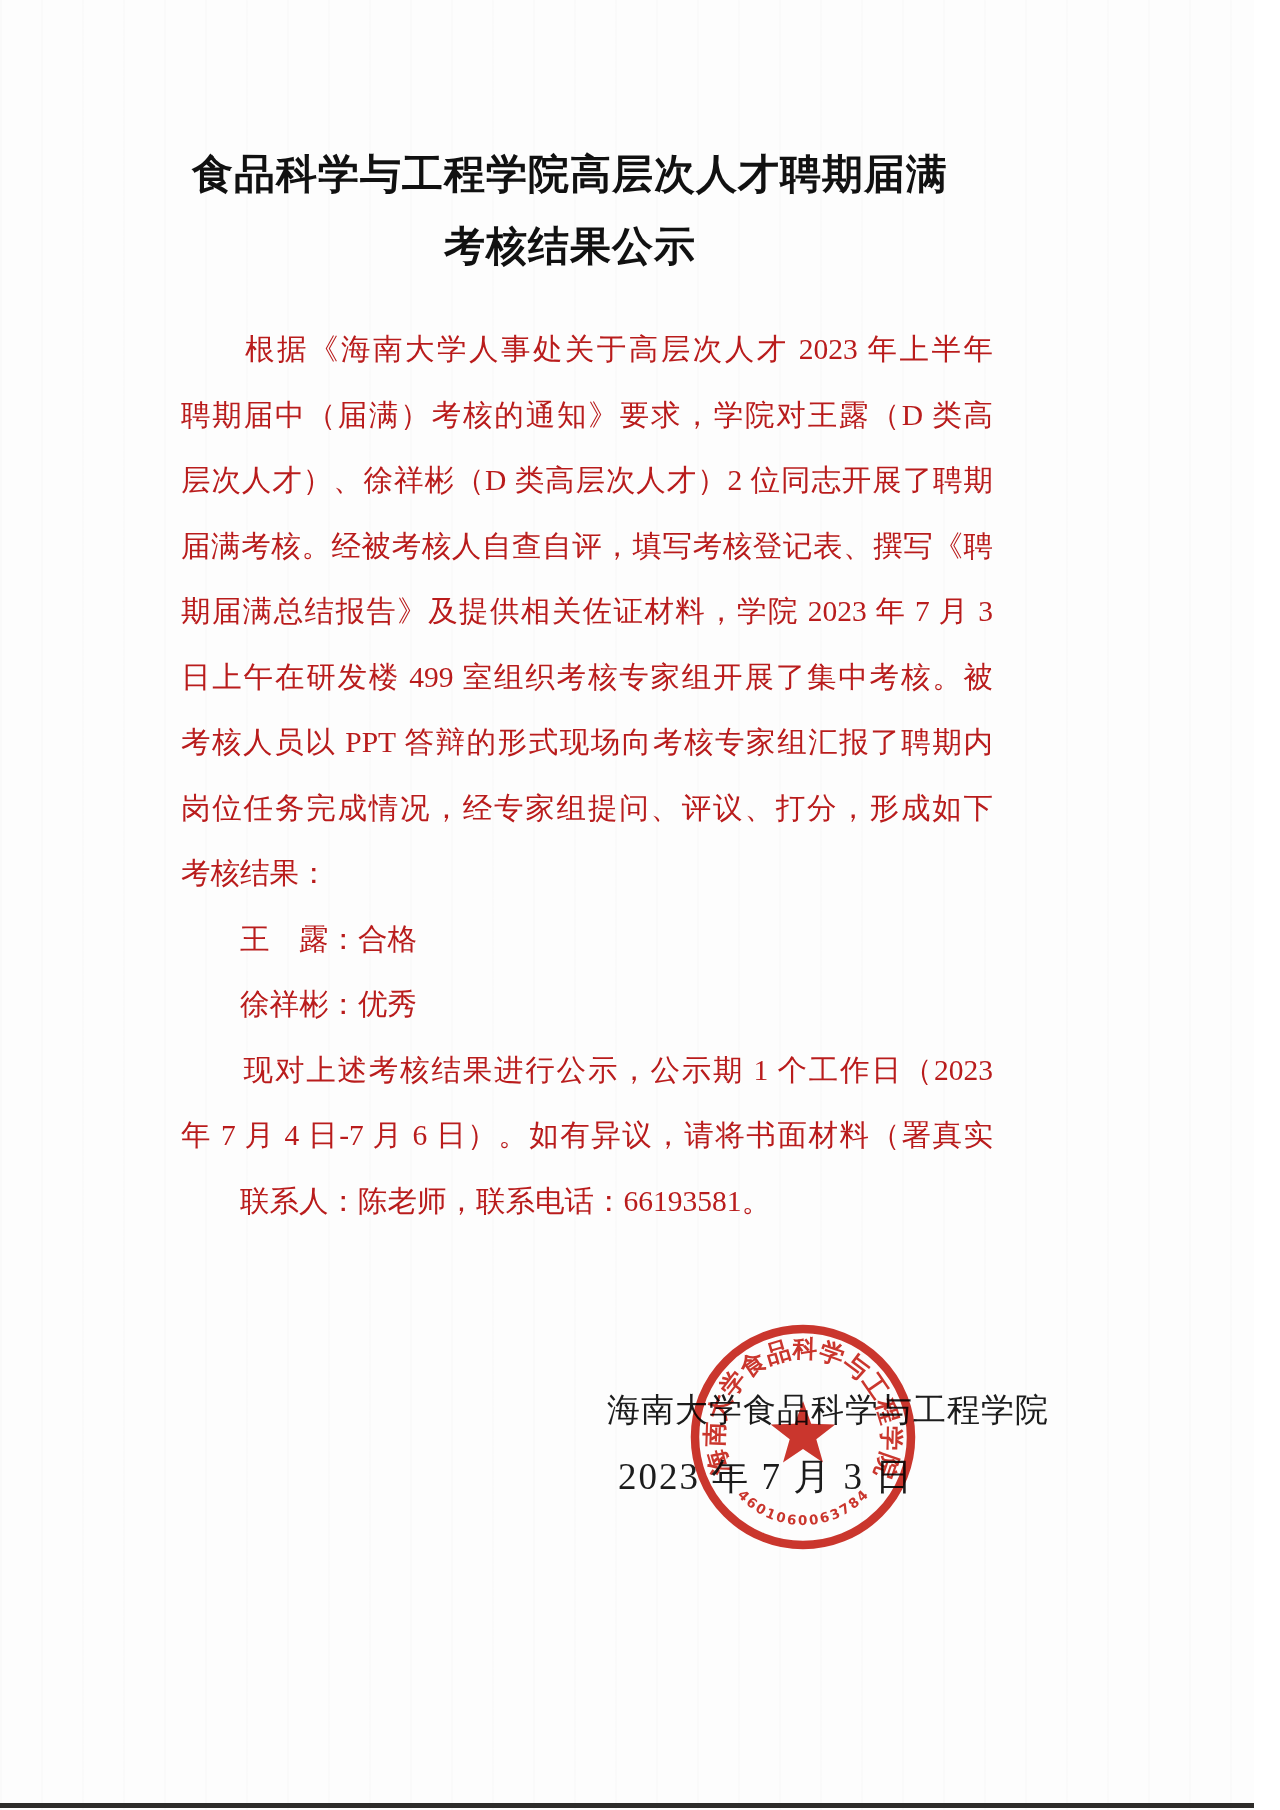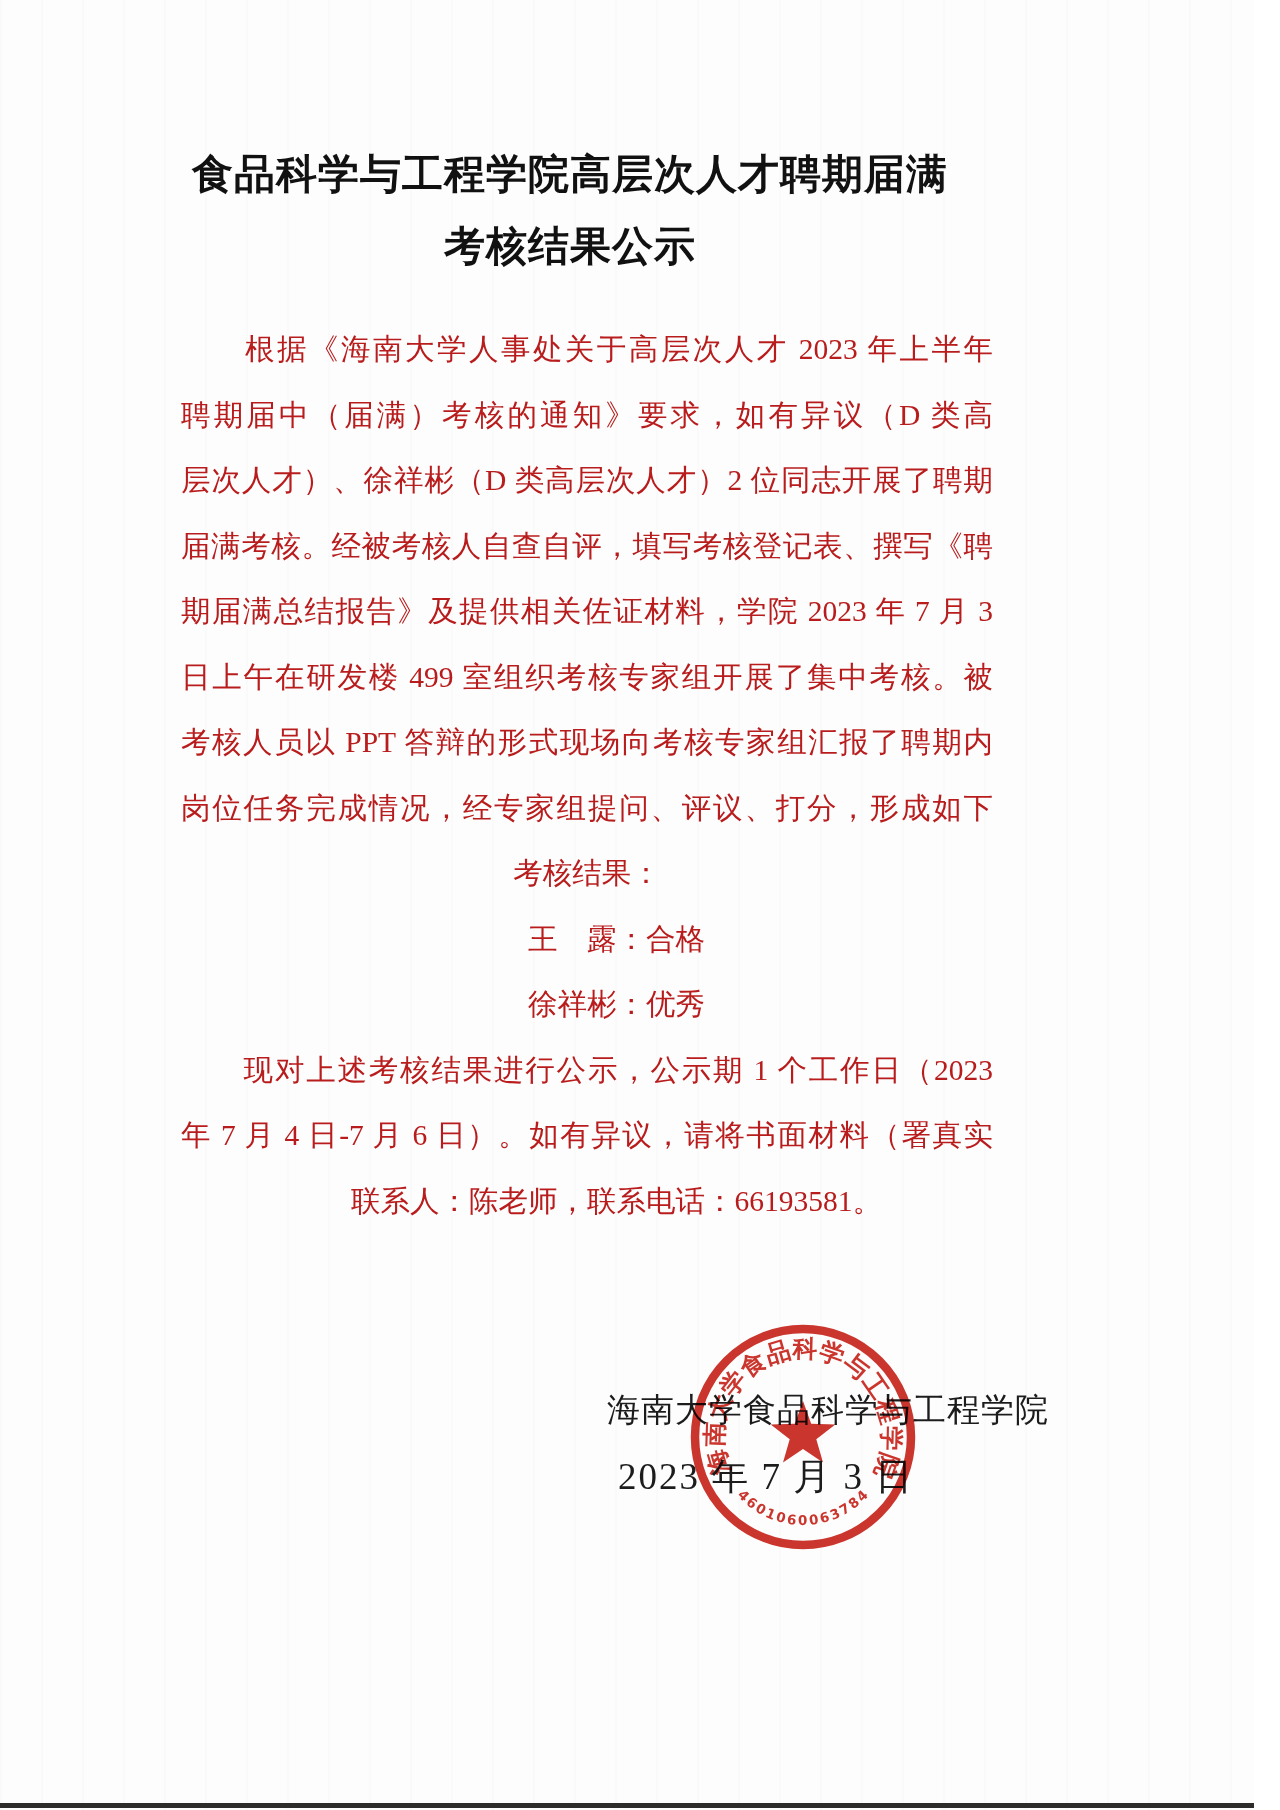--- a/index.html
+++ b/index.html
@@ -24,21 +24,21 @@
   .title-block{
     position:absolute;left:170px;top:138px;width:800px;
     text-align:center;
     font-size:41px;line-height:72px;font-weight:900;
     letter-spacing:1px;color:#111;
   }
   .body-block{
     position:absolute;left:181px;top:317px;width:812px;
     font-size:29.5px;line-height:65.5px;color:#b91c1c;
   }
-  .line{white-space:pre-wrap;text-align:center;}
+  .line{white-space:pre-wrap;}
   .line.just{
     text-align:justify;
     text-align-last:justify;
   }
   .sig-org{
     position:absolute;left:607px;top:1388px;
     font-size:33px;letter-spacing:1px;color:#1c1c1c;white-space:pre;
   }
   .sig-date{
     position:absolute;left:618px;top:1452px;
@@ -54,21 +54,21 @@
 
 <div class="page">
 
   <div class="title-block">
     <div class="title-line">食品科学与工程学院高层次人才聘期届满</div>
     <div class="title-line">考核结果公示</div>
   </div>
 
   <div class="body-block">
     <div class="line just">　　根据《海南大学人事处关于高层次人才 2023 年上半年</div>
-    <div class="line just">聘期届中（届满）考核的通知》要求，如有异议（D 类高</div>
+    <div class="line just">聘期届中（届满）考核的通知》要求，学院对王露（D 类高</div>
     <div class="line just">层次人才）、徐祥彬（D 类高层次人才）2 位同志开展了聘期</div>
     <div class="line just">届满考核。经被考核人自查自评，填写考核登记表、撰写《聘</div>
     <div class="line just">期届满总结报告》及提供相关佐证材料，学院 2023 年 7 月 3</div>
     <div class="line just">日上午在研发楼 499 室组织考核专家组开展了集中考核。被</div>
     <div class="line just">考核人员以 PPT 答辩的形式现场向考核专家组汇报了聘期内</div>
     <div class="line just">岗位任务完成情况，经专家组提问、评议、打分，形成如下</div>
     <div class="line">考核结果：</div>
     <div class="line">　　王　露：合格</div>
     <div class="line">　　徐祥彬：优秀</div>
     <div class="line just">　　现对上述考核结果进行公示，公示期 1 个工作日（2023</div>

